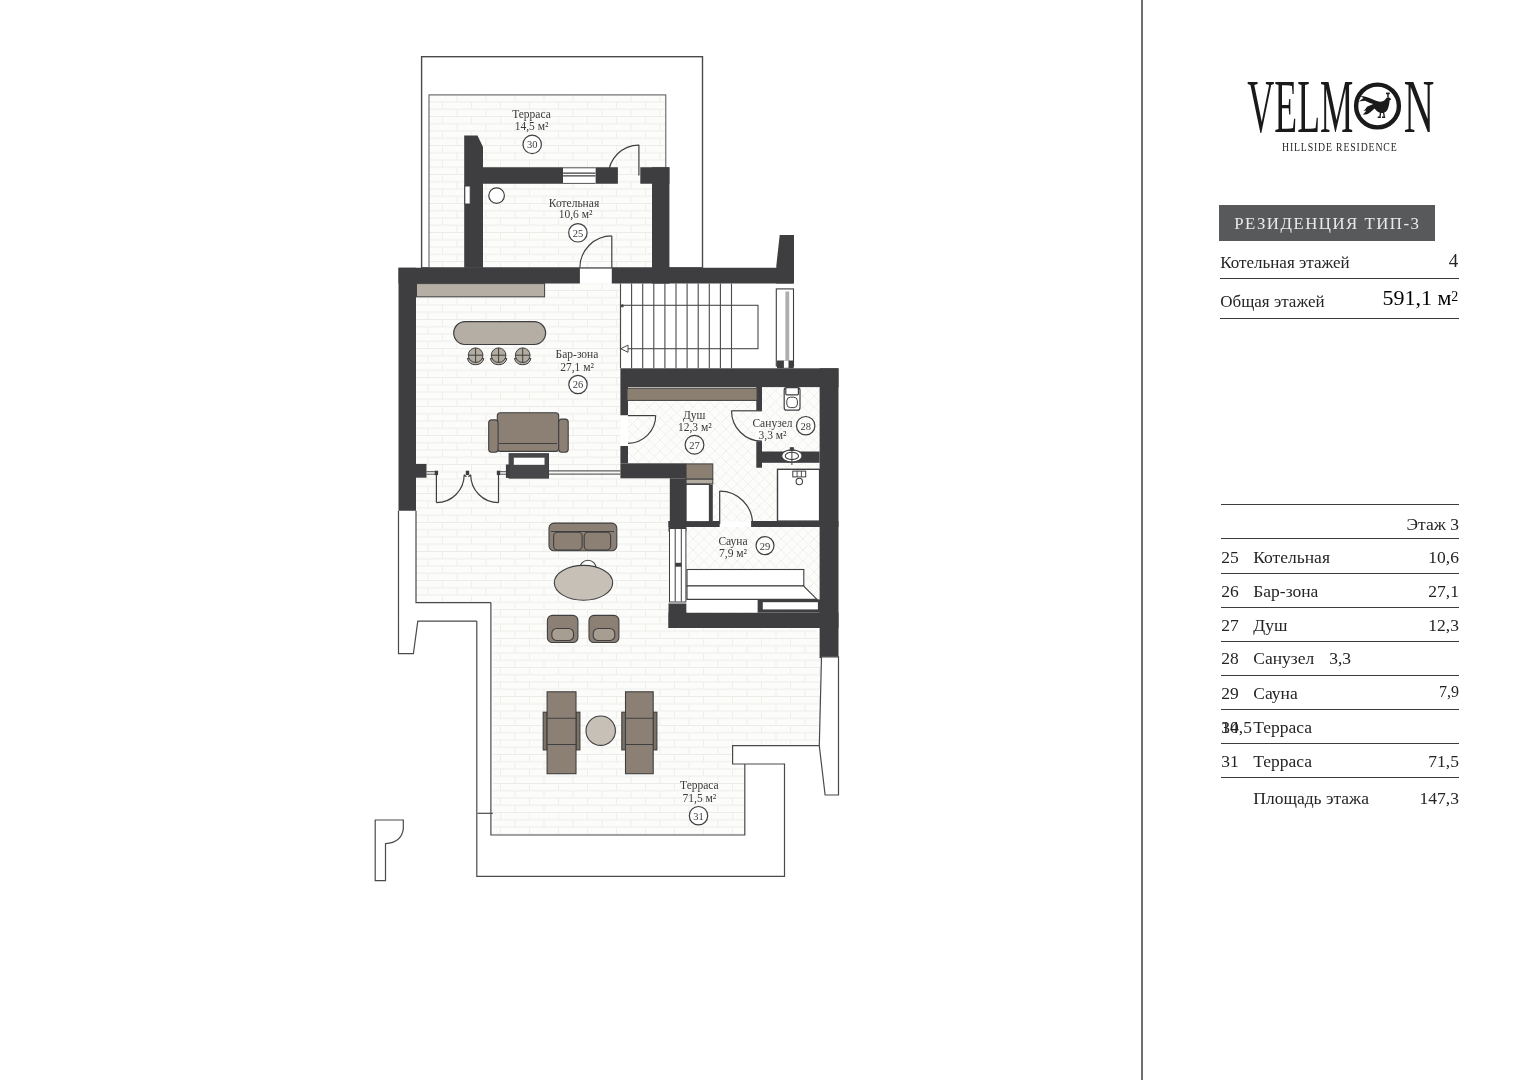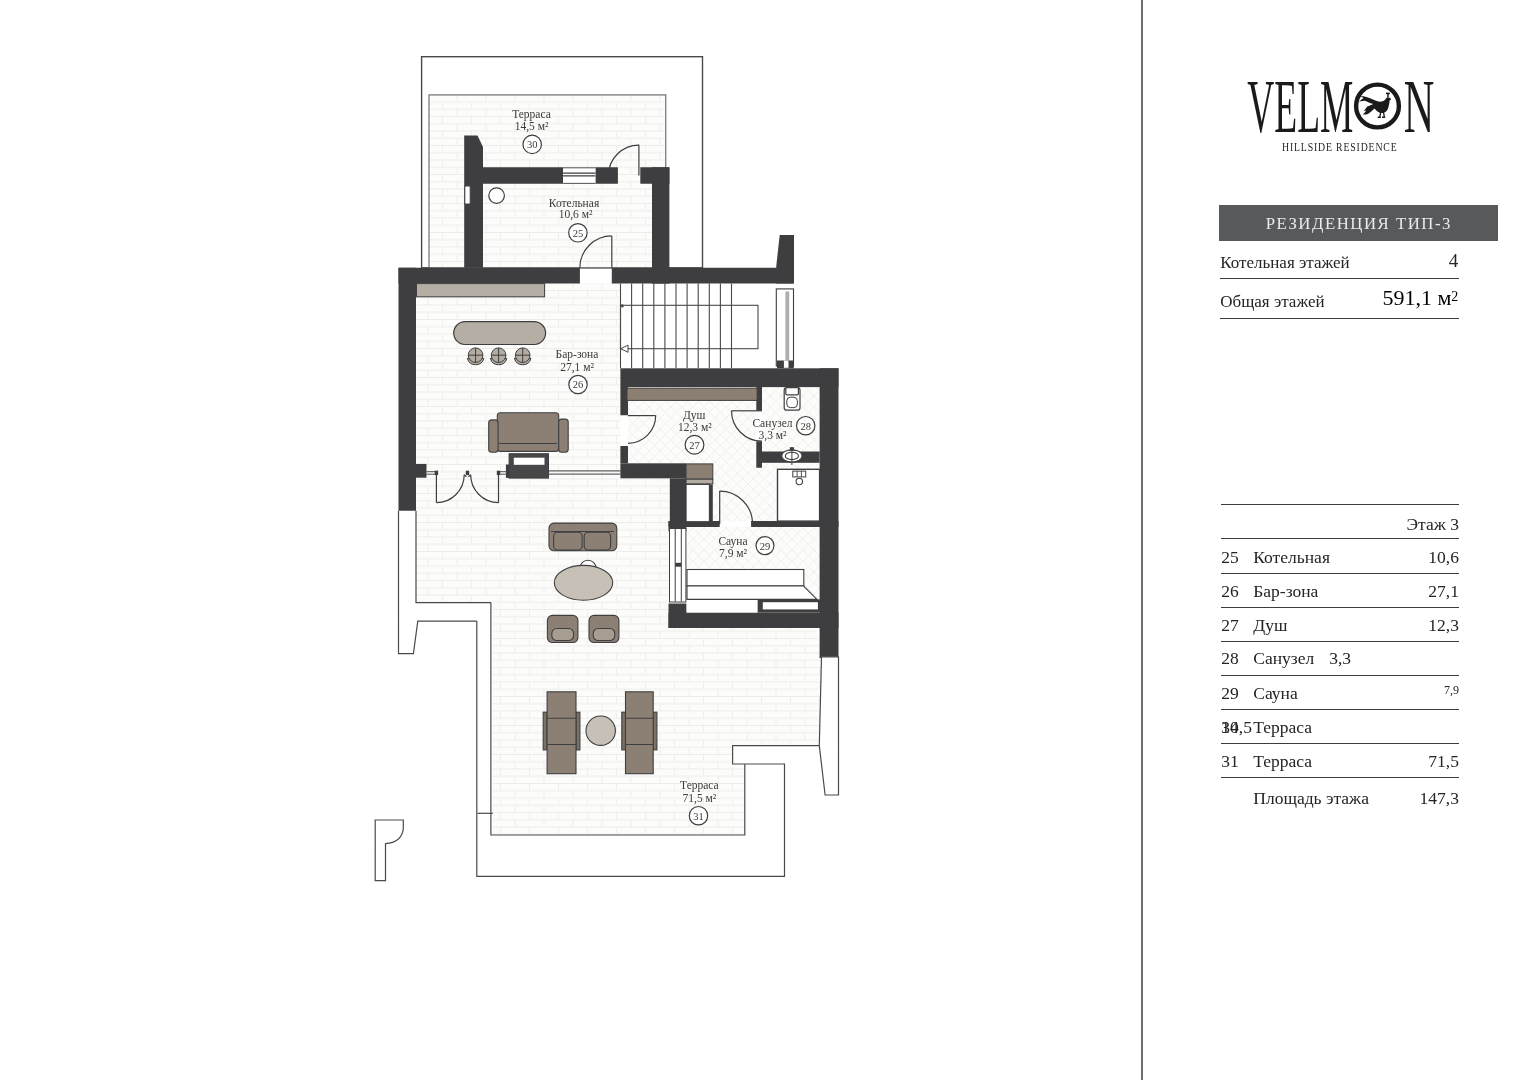--- a/index.html
+++ b/index.html
@@ -333,21 +333,21 @@
 
     <path d="M248.2,99.2 L246.6,100.4 C246.4,103.5 245.8,106 245,108.5 C244.4,110.4 243,111.8 241.2,112.6 L242,116.8 L240.6,116.8 L240,112.9 L238.2,113 L237.6,116.8 L236.2,116.8 L236.9,112.7 C234.5,112 232.8,110.5 231.6,108.6 L227,112.5 C224.4,114.6 221.6,114.9 219.6,114.4 C221.4,113.2 222.6,111.8 223.2,110.4 L220.4,111 C222.2,109.6 223.4,108.2 223.9,106.8 L230.4,104 C228,103.4 225,102.4 222,100.8 L215.5,101.5 C217.4,100.2 219.4,99 220.4,97.9 L217.5,96.1 C221.4,96.4 225.4,97.3 229.4,99.3 C233.4,101.2 236.4,102 238.9,101.5 C240.9,101 242.4,99.8 243.2,98.3 C243.6,97.4 244.4,97 245.4,97.2 C246.4,97.4 247.4,98.2 248.2,99.2 Z"></path>
     <rect x="234.7" y="116.5" width="3.2" height="1.5"></rect>
     <rect x="239" y="116.5" width="3.2" height="1.5"></rect>
     <rect x="244.2" y="94" width="1.5" height="3"></rect>
     <rect x="243" y="92.6" width="3.8" height="1.6"></rect>
   </g>
   <text x="139" y="151.2" font-size="11.5" fill="#1f1f1f" textLength="115.5" lengthAdjust="spacingAndGlyphs" letter-spacing="1">HILLSIDE RESIDENCE</text>
 </svg>
 
-<div style="position:absolute;left:1219.3px;top:204.6px;width:279px;height:36.4px;background:#58595b;color:#eaeaea;font-size:16.8px;text-align:center;line-height:37px;letter-spacing:1.5px;">РЕЗИДЕНЦИЯ ТИП-3</div>
+<div style="position:absolute;left:1219.3px;top:204.6px;width:216px;height:36.4px;background:#58595b;color:#eaeaea;font-size:16.8px;text-align:center;line-height:37px;letter-spacing:1.5px;">РЕЗИДЕНЦИЯ ТИП-3</div>
 
 <div style="position:absolute;left:1220.3px;top:253px;width:238px;font-size:17px;color:#242424;">Котельная этажей</div>
 <div style="position:absolute;left:1220.3px;top:250px;width:238px;font-size:19px;color:#242424;text-align:right;">4</div>
 <div style="position:absolute;left:1220.3px;top:278px;width:238.8px;height:1.4px;background:#3c3c3c;"></div>
 
 <div style="position:absolute;left:1220.3px;top:291.5px;width:238px;font-size:17px;color:#242424;">Общая этажей</div>
 <div style="position:absolute;left:1220.3px;top:285px;width:238px;font-size:22px;color:#000000;text-align:right;">591,1 м<span style="font-size:14px;vertical-align:4px;">2</span></div>
 <div style="position:absolute;left:1220.3px;top:317.5px;width:238.8px;height:1.4px;background:#3c3c3c;"></div>
 
 <div style="position:absolute;left:1221.3px;top:0;width:237.6px;">
@@ -372,21 +372,21 @@
   <div style="position:absolute;top:614.5px;left:0;width:237.6px;font-size:17.5px;color:#242424;text-align:right;">12,3</div>
   <div style="position:absolute;top:640.6px;left:0;width:237.6px;height:1.4px;background:#3c3c3c;"></div>
 
   <div style="position:absolute;top:648.4px;left:0;font-size:17.5px;color:#242424;">28</div>
   <div style="position:absolute;top:648.4px;left:32px;font-size:17.5px;color:#242424;">Санузел</div>
   <div style="position:absolute;top:648.4px;left:0;width:237.6px;font-size:17.5px;color:#242424;text-align:center;">3,3</div>
   <div style="position:absolute;top:674.5px;left:0;width:237.6px;height:1.4px;background:#3c3c3c;"></div>
 
   <div style="position:absolute;top:682.8px;left:0;font-size:17.5px;color:#242424;">29</div>
   <div style="position:absolute;top:682.8px;left:32px;font-size:17.5px;color:#242424;">Сауна</div>
-  <div style="position:absolute;top:682.8px;left:0;width:237.6px;font-size:12px;color:#242424;text-align:right;">7,9</div>
+  <div style="position:absolute;top:682.8px;left:0;width:237.6px;font-size:16px;color:#242424;text-align:right;">7,9</div>
   <div style="position:absolute;top:708.9px;left:0;width:237.6px;height:1.4px;background:#3c3c3c;"></div>
 
   <div style="position:absolute;top:716.6px;left:0;font-size:17.5px;color:#242424;">30</div>
   <div style="position:absolute;top:716.6px;left:32px;font-size:17.5px;color:#242424;">Терраса</div>
   <div style="position:absolute;top:716.6px;left:0;width:237.6px;font-size:17.5px;color:#242424;text-align:left;">14,5</div>
   <div style="position:absolute;top:742.7px;left:0;width:237.6px;height:1.4px;background:#3c3c3c;"></div>
 
   <div style="position:absolute;top:751px;left:0;font-size:17.5px;color:#242424;">31</div>
   <div style="position:absolute;top:751px;left:32px;font-size:17.5px;color:#242424;">Терраса</div>
   <div style="position:absolute;top:751px;left:0;width:237.6px;font-size:17.5px;color:#242424;text-align:right;">71,5</div>

